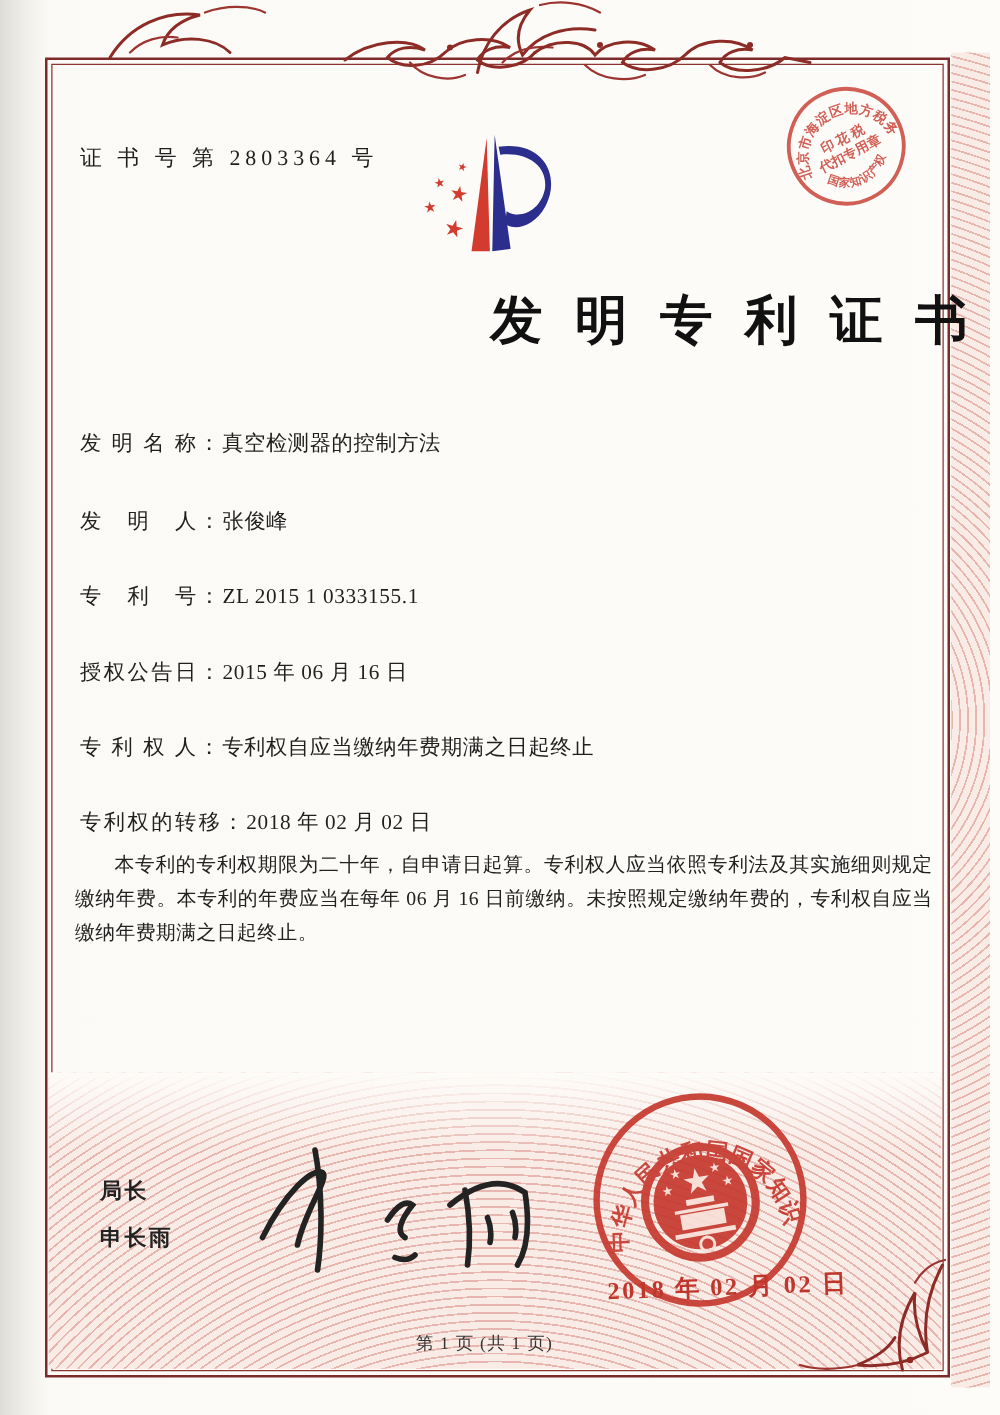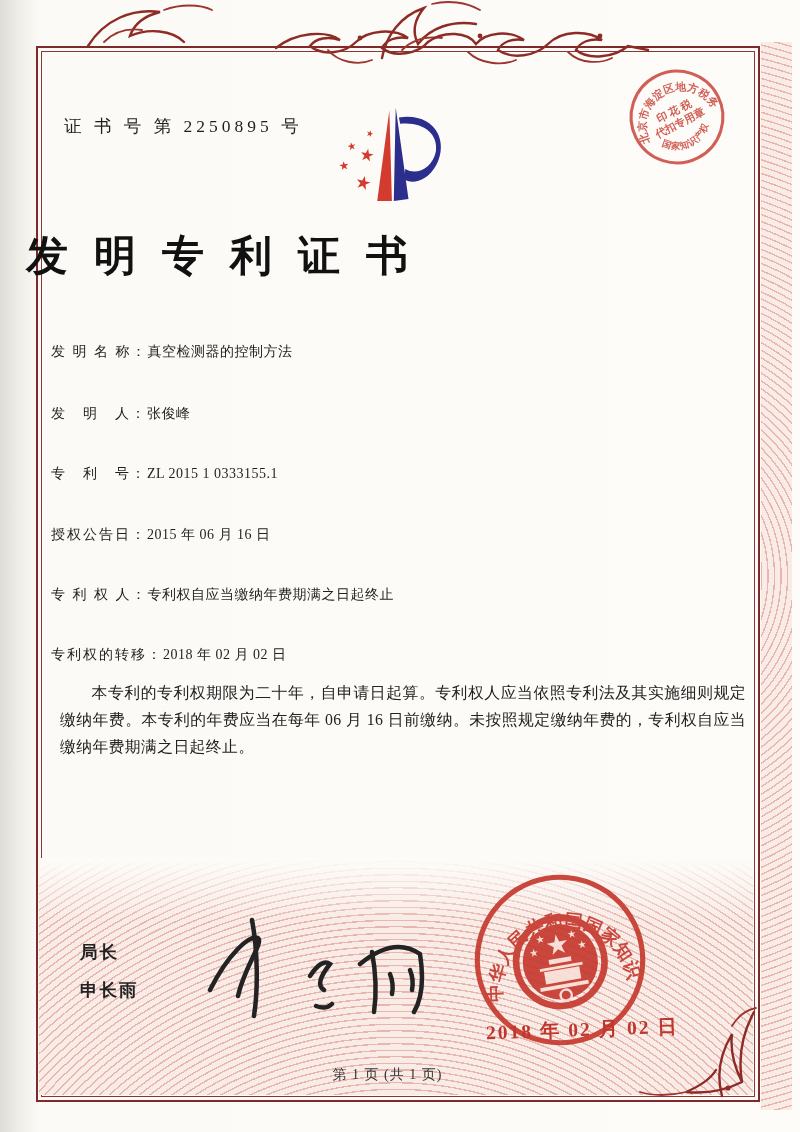--- a/index.html
+++ b/index.html
@@ -26,23 +26,23 @@
     background:
       repeating-radial-gradient(circle at -420% 50%, rgba(205,102,92,.40) 0 1.4px, rgba(0,0,0,0) 1.4px 6.5px),
       #f9ebe6;}
   
   .fl{stroke:#8d2b26;fill:none;stroke-width:2.4;stroke-linecap:round;}
   .fl2{stroke:#9c352f;fill:none;stroke-width:1.8;stroke-linecap:round;}
   .orn{position:absolute;}
   
   .cert-no{position:absolute;left:64px;top:114px;font-size:17.5px;letter-spacing:4px;}
   .logo{position:absolute;left:330px;top:98px;width:134px;height:116px;}
-  .title{position:absolute;left:0;top:228px;width:800px;text-align:left;
+  .title{position:absolute;left:0;top:228px;width:800px;text-align:right;
     font-size:42px;font-weight:600;letter-spacing:26px;text-indent:26px;color:#111;}
-  .field{position:absolute;left:51px;font-size:14px;letter-spacing:.5px;white-space:nowrap;}
+  .field{position:absolute;left:64px;font-size:17px;letter-spacing:.5px;white-space:nowrap;}
   .field .lbl{letter-spacing:2px;}
   .f0{top:343px}.f1{top:405px}.f2{top:465px}.f3{top:526px}.f4{top:586px}.f5{top:646px}
   .paras{position:absolute;left:60px;top:680px;width:686px;font-size:15.8px;line-height:26.8px;
     text-align:justify;letter-spacing:.4px;color:#222;}
   .paras p{margin:0;text-indent:2em;}
   .signer{position:absolute;left:80px;top:940px;font-family:Liberation Sans, sans-serif;
     font-weight:700;font-size:17.5px;color:#222;}
   .signer div{margin-bottom:14px;letter-spacing:2px;}
   .sig-svg{position:absolute;left:192px;top:912px;width:236px;height:108px;}
   .seal-svg{position:absolute;left:466px;top:866px;width:188px;height:188px;transform:rotate(-10deg);}
@@ -82,21 +82,21 @@
   <circle cx="212" cy="10" r="2.4" fill="#8d2b26"></circle>
   <circle cx="332" cy="10" r="2.4" fill="#8d2b26"></circle>
 </svg>
 <svg class="orn" style="left:638px;top:1006px;width:120px;height:96px" viewBox="0 0 120 96">
   <path class="fl" d="M116,6 C104,28 100,52 104,76 C96,60 92,44 94,28 C82,48 78,68 84,90"></path>
   <path class="fl" d="M104,76 C88,84 68,88 48,86 C62,80 72,74 78,64"></path>
   <path class="fl2" d="M48,86 C32,90 14,90 2,86 M94,20 C100,10 108,4 118,2"></path>
   <circle cx="90" cy="82" r="2.6" fill="#8d2b26"></circle>
 </svg>
 
-<div class="cert-no">证 书 号 第 2250895 号</div>
+<div class="cert-no">证 书 号 第 2803364 号</div>
 
 <svg class="logo" viewBox="0 0 420 330">
   <defs>
     <path id="star" d="M0,-10 L2.25,-3.09 L9.51,-3.09 L3.63,1.18 L5.88,8.09 L0,3.82 L-5.88,8.09 L-3.63,1.18 L-9.51,-3.09 L-2.25,-3.09 Z"></path>
   </defs>
   <g fill="#d23b2e">
     <use href="#star" transform="translate(125,95) scale(1.1) rotate(18)"></use>
     <use href="#star" transform="translate(68,135) scale(1.3) rotate(-12)"></use>
     <use href="#star" transform="translate(116,163) scale(2.1) rotate(10)"></use>
     <use href="#star" transform="translate(44,196) scale(1.5) rotate(-8)"></use>

